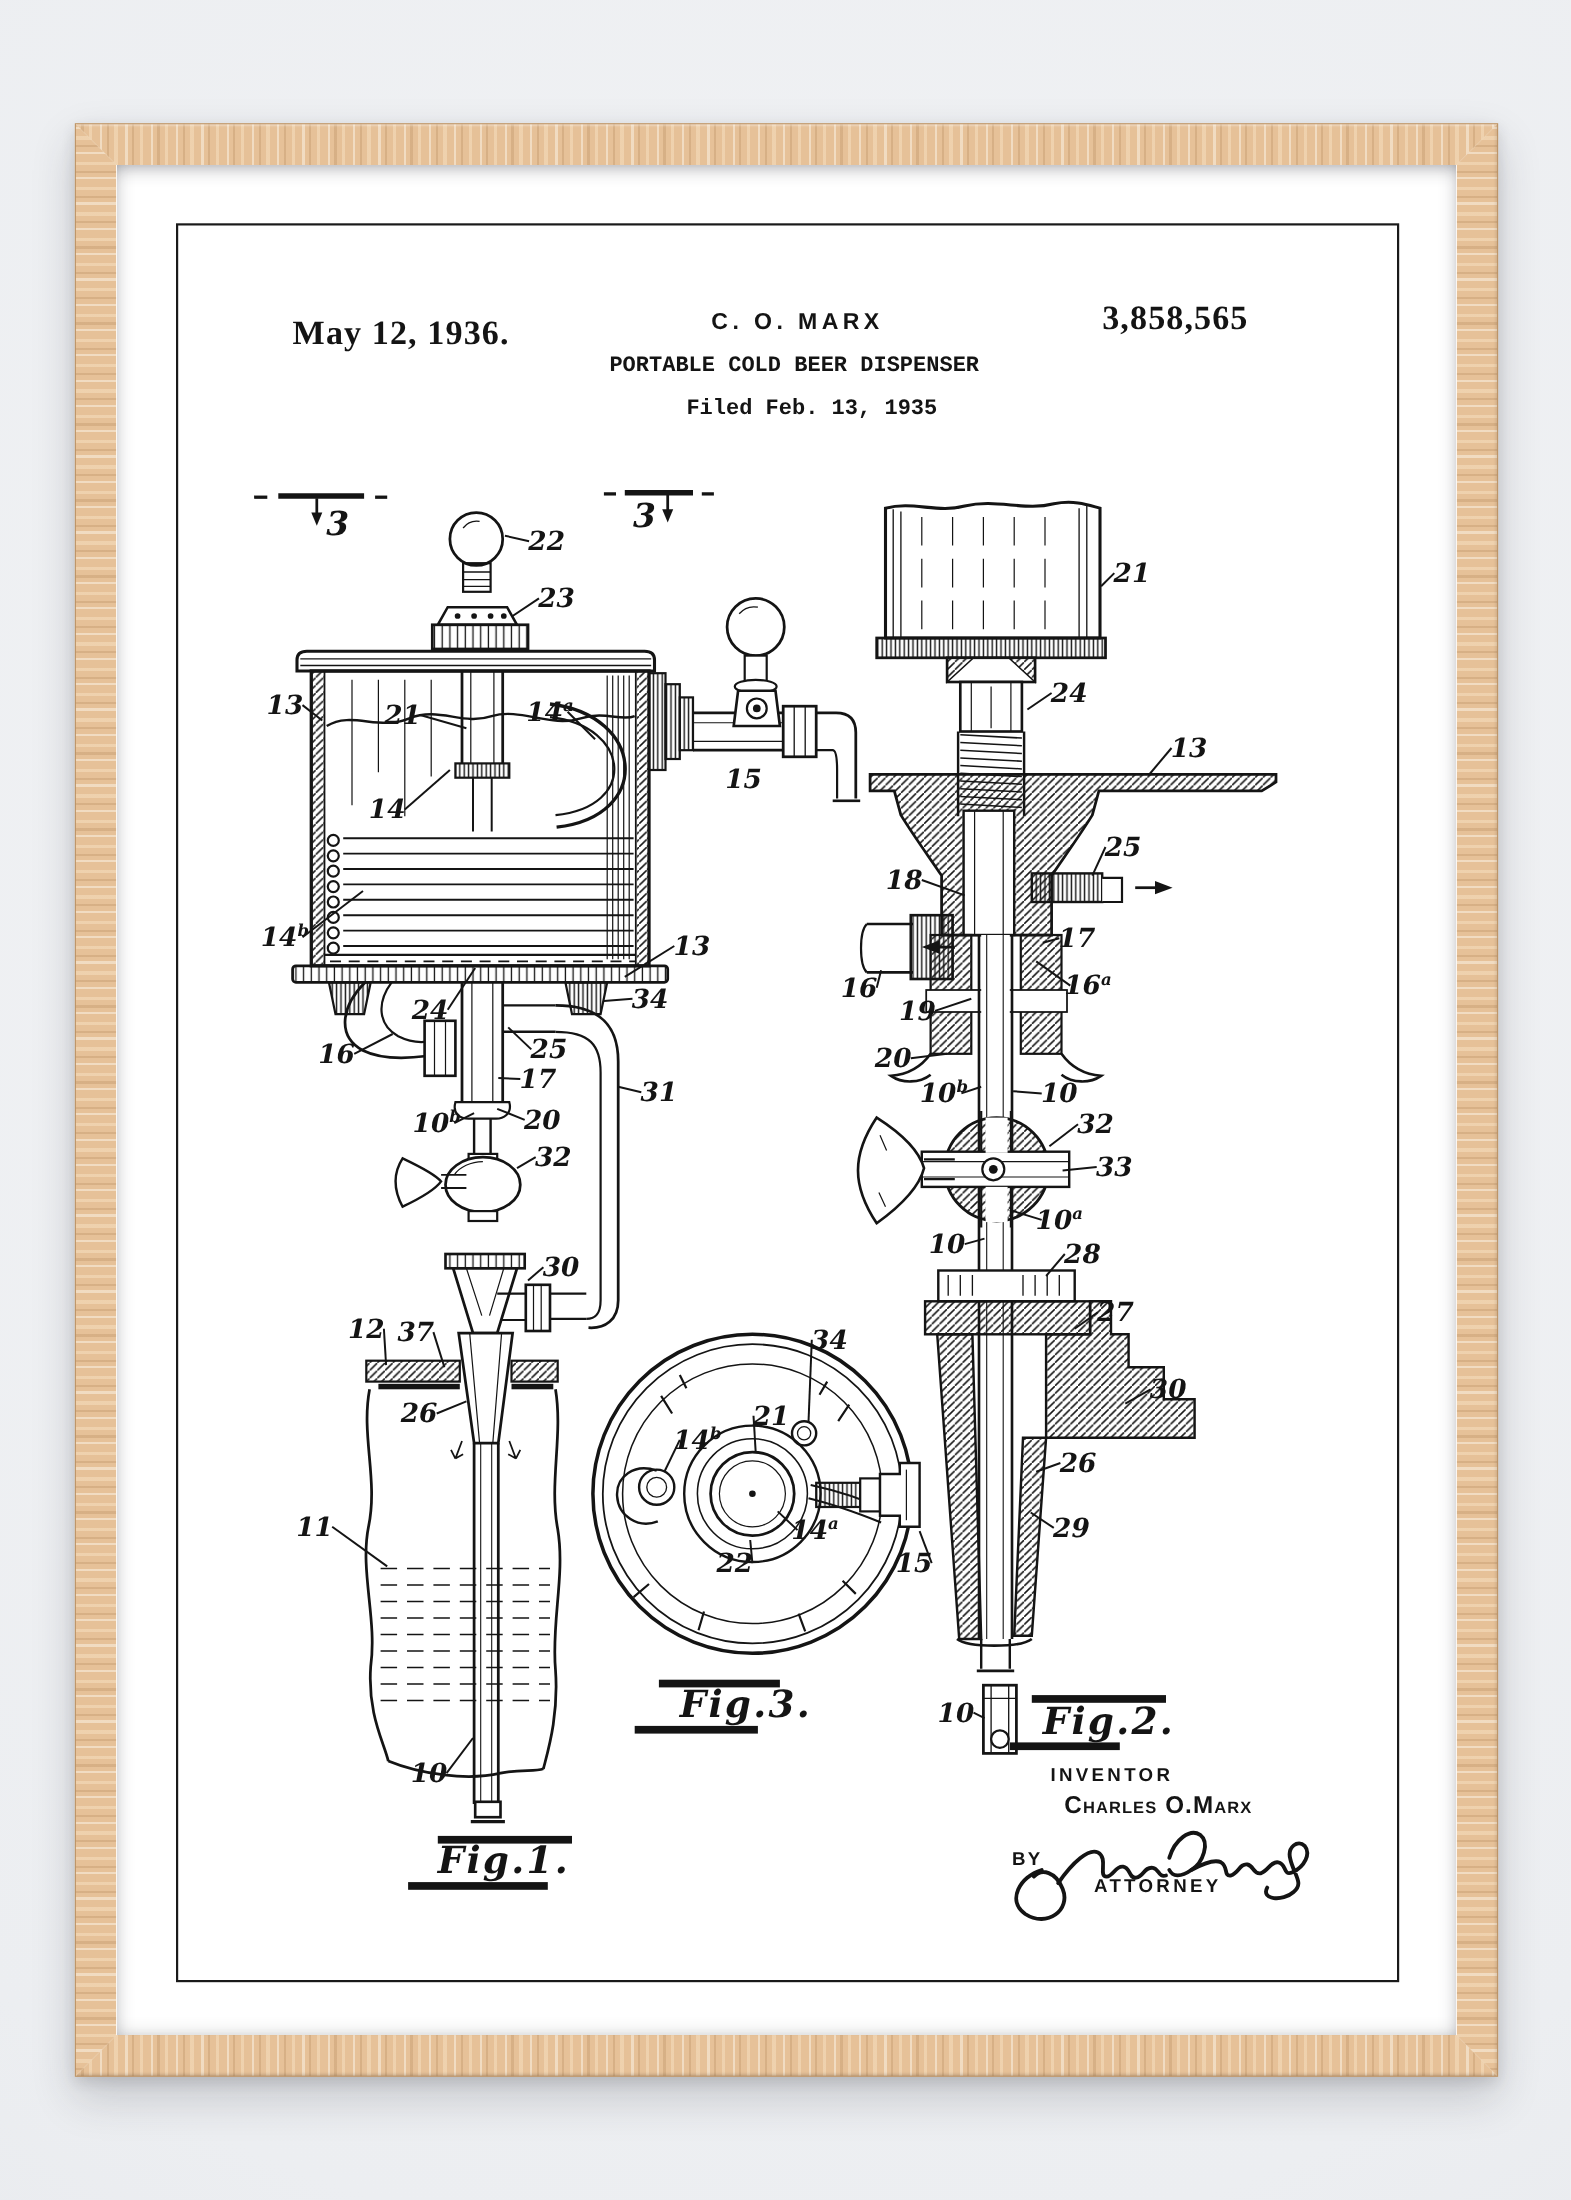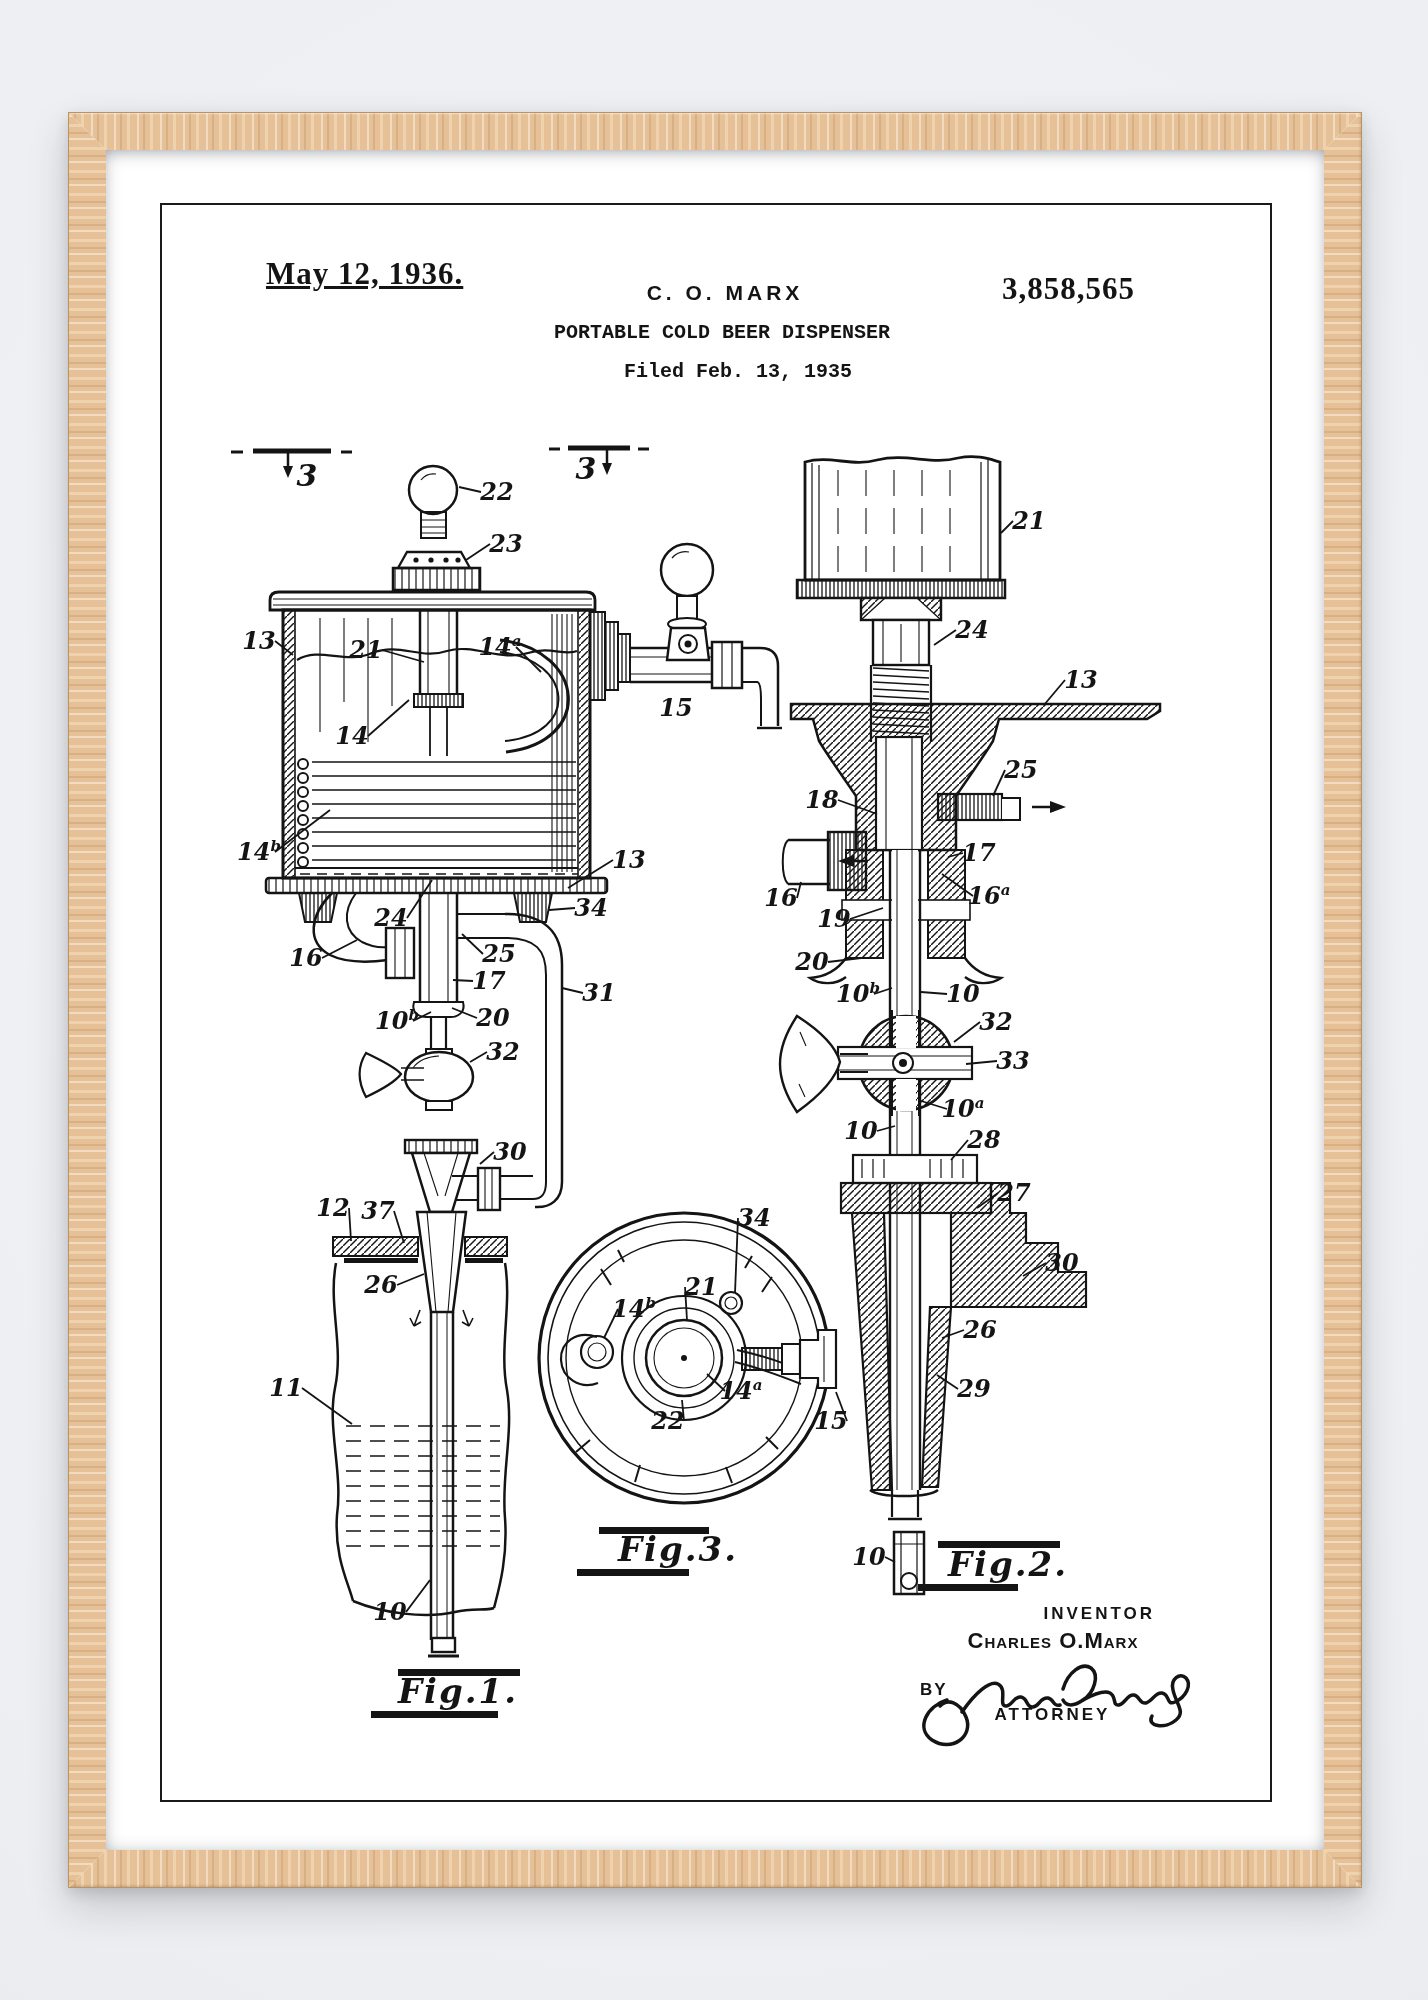--- a/index.html
+++ b/index.html
@@ -17,26 +17,26 @@
   .wood.left{left:0;top:0;width:38px;height:100%;clip-path:polygon(0 0,100% 38px,100% calc(100% - 38px),0 100%);}
   .wood.right{right:0;top:0;width:38px;height:100%;clip-path:polygon(0 38px,100% 0,100% 100%,0 calc(100% - 38px));box-shadow:inset -2px 0 3px rgba(0,0,0,.12);}
   .mat{position:absolute;inset:38px;background:#ffffff;}
   .mat::before{content:'';position:absolute;inset:0;pointer-events:none;
     box-shadow:inset 0 12px 16px -10px rgba(55,57,66,.42),
                inset 12px 0 16px -12px rgba(55,57,66,.25),
                inset -12px 0 16px -12px rgba(55,57,66,.25),
                inset 0 -12px 16px -12px rgba(55,57,66,.22);}
   .sheet-border{position:absolute;left:54px;top:53px;width:1108px;height:1595px;border:2px solid #1a1a1a;}
   .txt{position:absolute;white-space:nowrap;color:#141414;}
-  .t-date{left:266px;top:256px;font:bold 31px "Liberation Serif",serif;letter-spacing:1px;text-decoration:underline;}
+  .t-date{left:266px;top:285px;font:bold 31px "Liberation Serif",serif;letter-spacing:1px;}
   .t-author{left:640px;top:281px;width:170px;text-align:center;font:600 21px "Liberation Sans",sans-serif;letter-spacing:4px;}
   .t-number{left:1002px;top:271px;font:bold 31px "Liberation Serif",serif;letter-spacing:1px;}
   .t-title{left:554px;top:321px;font:bold 20px "Liberation Mono",monospace;letter-spacing:0px;}
   .t-filed{left:608px;top:360px;font:bold 20px "Liberation Mono",monospace;margin-left:16px;}
-  .t-inventor{left:955px;top:1604px;width:200px;text-align:right;font:bold 17px "Liberation Sans",sans-serif;letter-spacing:3px;}
+  .t-inventor{left:955px;top:1604px;width:200px;text-align:left;font:bold 17px "Liberation Sans",sans-serif;letter-spacing:3px;}
   .t-name{left:913px;top:1628px;width:280px;text-align:center;font:bold 22px "Liberation Sans",sans-serif;font-variant:small-caps;letter-spacing:1px;}
   .t-by{left:920px;top:1657px;font:bold 17px "Liberation Sans",sans-serif;letter-spacing:2px;margin-top:23px;}
   .t-attorney{left:950px;top:1705px;width:205px;text-align:center;font:bold 17px "Liberation Sans",sans-serif;letter-spacing:3px;}
   svg.draw{position:absolute;left:0;top:0;pointer-events:none;}
   .anno-callout{font:italic 700 24px "DejaVu Serif",serif;fill:#141414;text-anchor:middle;}
   .anno-marker{font:italic 700 30px "DejaVu Serif",serif;fill:#141414;text-anchor:middle;}
   .anno-caption{font:italic 700 34px "DejaVu Serif",serif;fill:#141414;text-anchor:middle;letter-spacing:2px;}
 </style>
 </head>
 <body>

